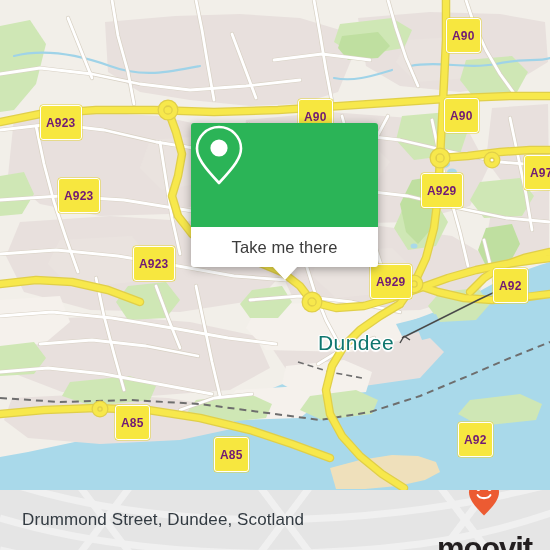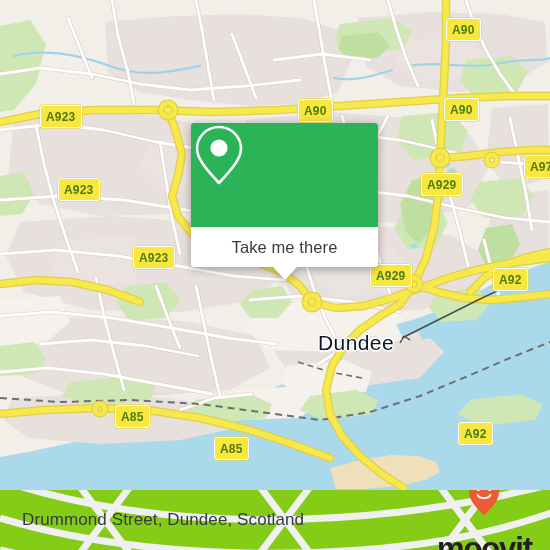--- a/index.html
+++ b/index.html
@@ -27,39 +27,39 @@
     display: flex; align-items: center;
     background: #ffffff;
     font-size: 13px; color: #3d3d3d;
     letter-spacing: .1px; white-space: nowrap;
     z-index: 30;
   }
 
   
   .city-label {
     position: absolute;
-    font-size: 21px; color: #0f172a;
+    font-size: 21px; color: #0f766e;
     font-weight: 400; letter-spacing: .4px;
     text-shadow:
       1.5px 0 1px #fff, -1.5px 0 1px #fff, 0 1.5px 1px #fff, 0 -1.5px 1px #fff,
       1px 1px 1px #fff, -1px -1px 1px #fff, 1px -1px 1px #fff, -1px 1px 1px #fff;
     z-index: 14; white-space: nowrap; pointer-events: none; padding-left: 12px;
   }
 
   
   .shield {
     position: absolute; z-index: 16;
     display: flex; align-items: center; justify-content: center;
-    height: 23px; padding: 8px 5px;
+    height: 35px; padding: 8px 5px;
     background: #f7e73f;
     border: 1.5px solid #ffffff;
     border-radius: 3px;
     box-shadow: 0 0 0 .5px #e3d33a;
     font-size: 12px; font-weight: 700;
-    color: #4d7c0f; letter-spacing: .2px;
+    color: #701a75; letter-spacing: .2px;
     white-space: nowrap;
   }
 
   
   .popup {
     position: absolute; left: 191px; top: 123px;
     width: 187px; z-index: 40;
     filter: drop-shadow(0 2px 5px rgba(0,0,0,.33));
   }
   .popup-head {
@@ -84,21 +84,21 @@
     width: 0; height: 0;
     border-left: 13px solid transparent;
     border-right: 13px solid transparent;
     border-top: 14px solid #ffffff;
   }
 
   
   .footer {
     position: absolute; left: 0; top: 490px;
     width: 550px; height: 60px;
-    background: #84cc16;
+    background: #e5e5e5;
     overflow: hidden;
     display: flex; align-items: center;
   }
   .footer-watermark {
     position: absolute; left: 0; top: 0;
     width: 550px; height: 60px; opacity: 1; pointer-events: none;
   }
   .footer-title {
     position: relative; z-index: 2;
     margin-left: 22px;

